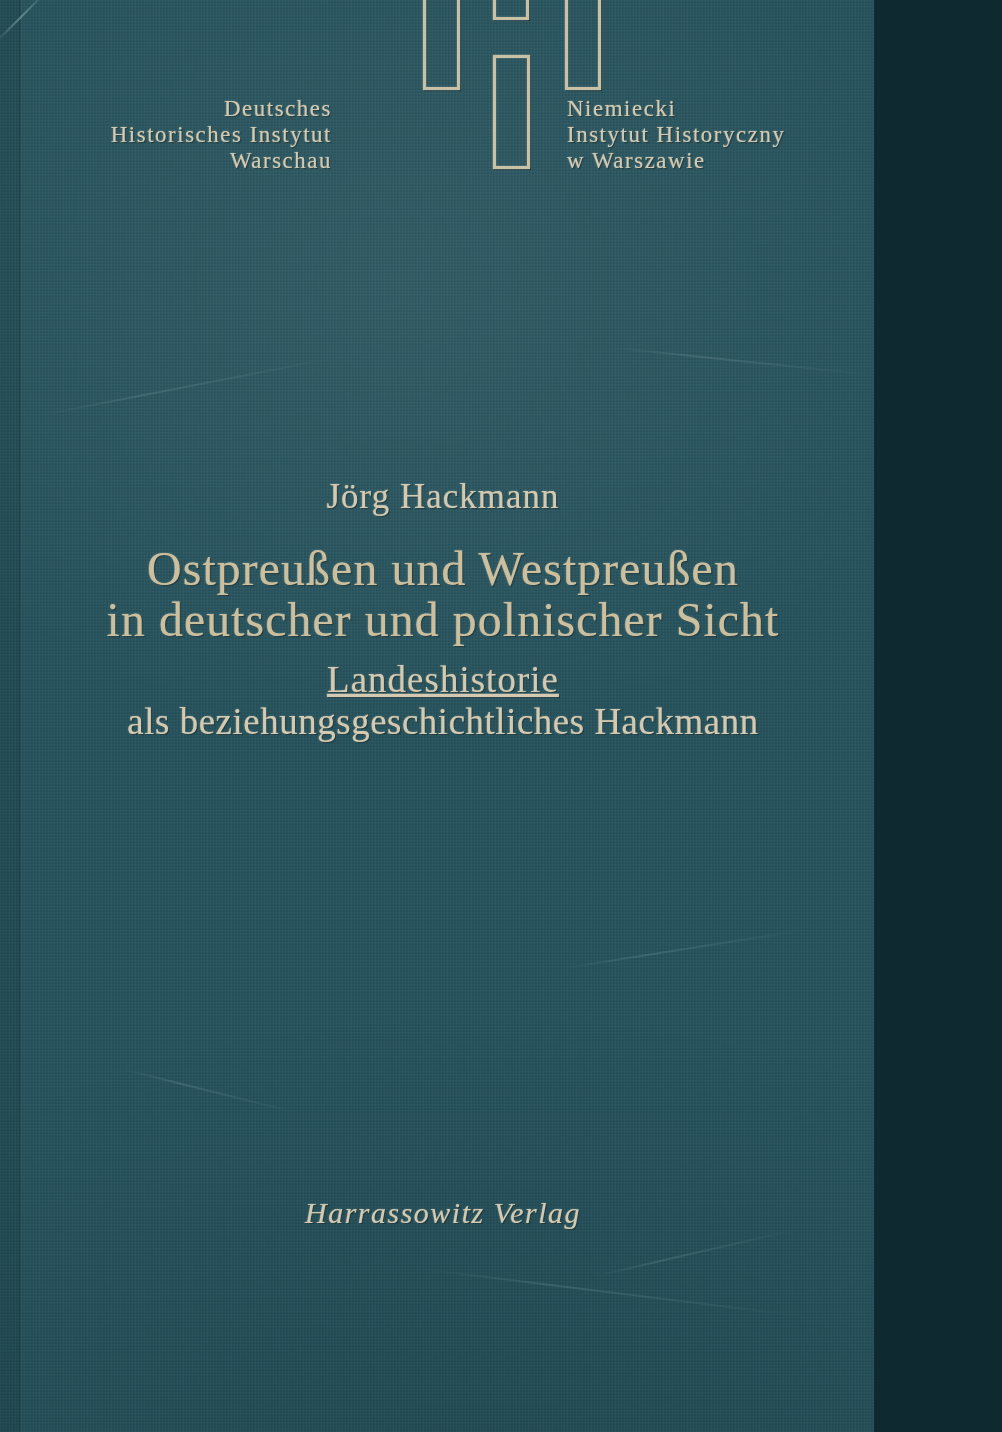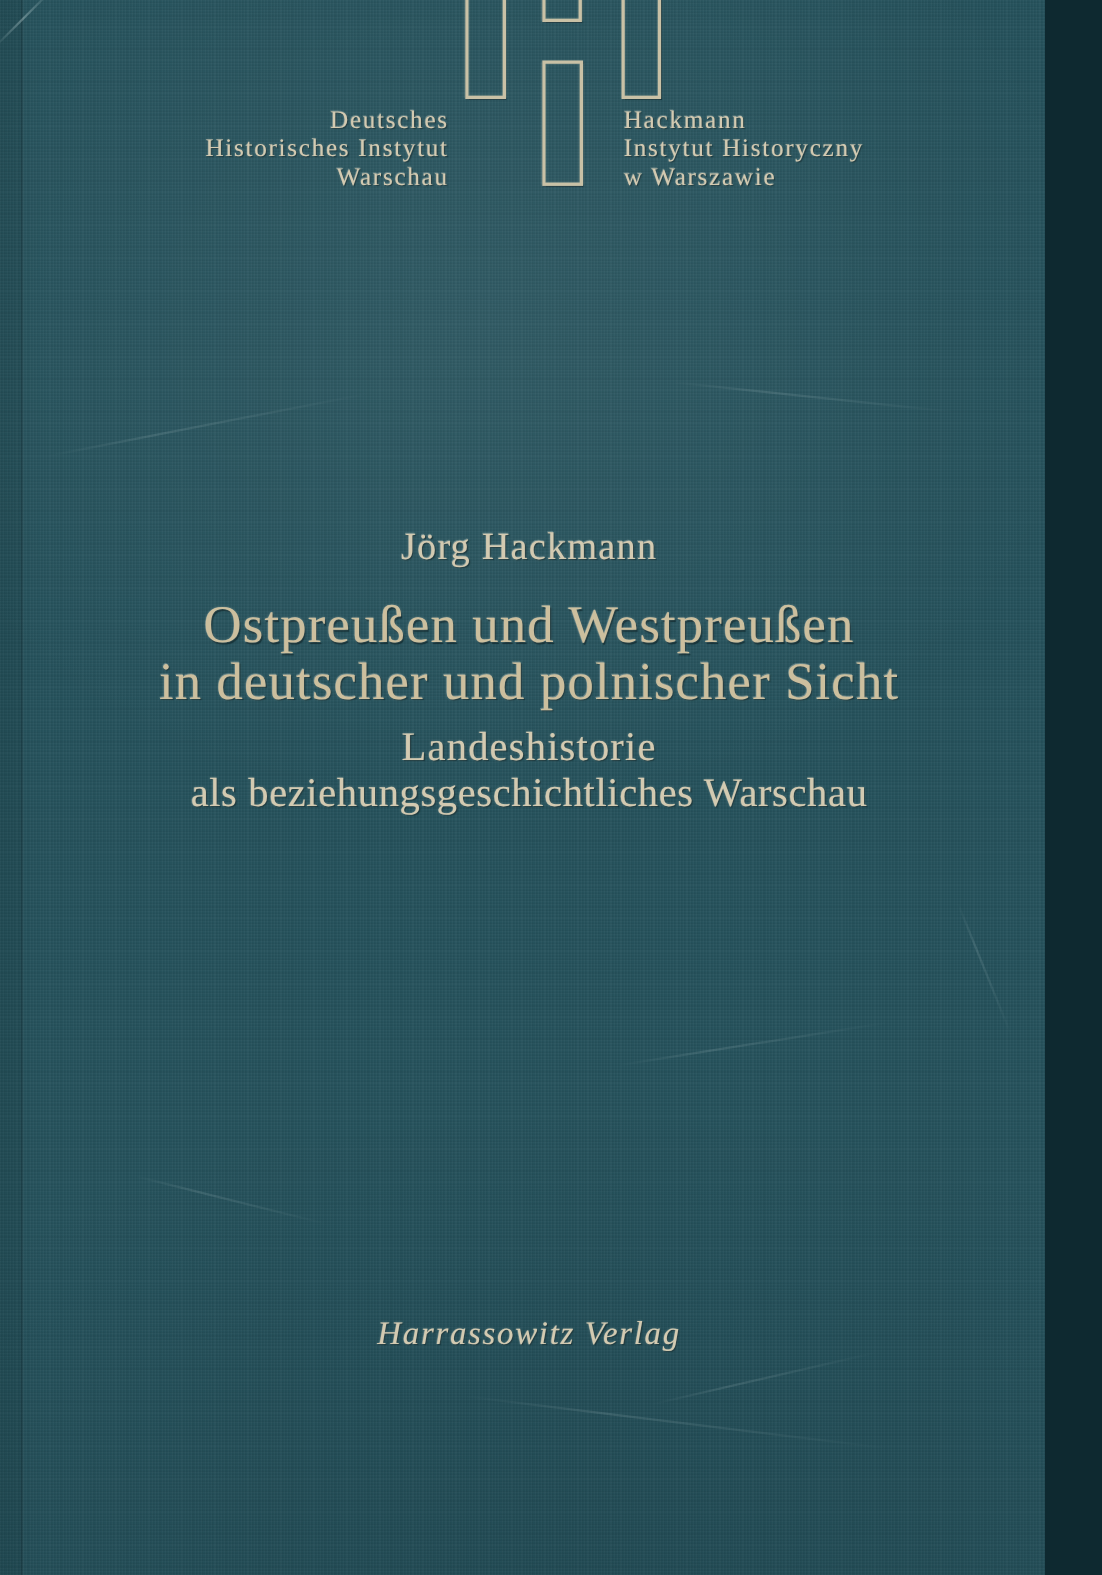--- a/index.html
+++ b/index.html
@@ -6,21 +6,21 @@
     margin: 0;
     padding: 0;
     width: 1002px;
     height: 1432px;
     background: #0e2930;
     overflow: hidden;
   }
 
   .cover {
     position: relative;
-    width: 950px;
+    width: 874px;
     height: 1432px;
     background-color: #26525c;
     background-image:
       radial-gradient(ellipse 950px 750px at 46% 20%, rgba(255,255,255,0.05), transparent 62%),
       radial-gradient(ellipse 1300px 900px at 55% 112%, rgba(0,12,18,0.14), transparent 68%),
       repeating-linear-gradient(90deg, rgba(255,255,255,0.022) 0 1px, rgba(0,0,0,0.028) 1px 2px, transparent 2px 3px),
       repeating-linear-gradient(0deg, rgba(255,255,255,0.02) 0 1px, rgba(0,0,0,0.03) 1px 2px, transparent 2px 3px);
     font-family: "Liberation Serif", "DejaVu Serif", serif;
     overflow: hidden;
   }
@@ -88,21 +88,21 @@
   .center-line {
     position: absolute;
     left: 12px;
     right: 0;
     text-align: center;
     white-space: nowrap;
   }
   .author-line    { top: 477px; font-size: 35px; letter-spacing: 1px; }
   .title-line-1   { top: 541px; font-size: 48px; letter-spacing: 1px; text-align: center; }
   .title-line-2   { top: 592px; font-size: 48px; letter-spacing: 1px; }
-  .subtitle-line-1{ top: 658px; font-size: 37px; letter-spacing: 1px; }
+  .subtitle-line-1{ top: 658px; font-size: 37px; letter-spacing: 1px; text-decoration: underline; }
   .subtitle-line-2{ top: 700px; font-size: 37px; letter-spacing: 0.5px; }
   .publisher-line { top: 1196px; font-size: 30px; letter-spacing: 1.5px; font-style: italic; }
 
   
   .scratch {
     position: absolute;
     height: 2px;
     background: linear-gradient(90deg, transparent, rgba(225,240,240,0.12), rgba(225,240,240,0.07), transparent);
     pointer-events: none;
   }
@@ -130,32 +130,32 @@
     <div class="logo-bar logo-bar-right"></div>
   </div>
 
   <div class="inst inst-left foil">
     <div>Deutsches</div>
     <div>Historisches Instytut</div>
     <div>Warschau</div>
   </div>
 
   <div class="inst inst-right foil">
-    <div>Hackmann</div>
+    <div>Niemiecki</div>
     <div>Instytut Historyczny</div>
     <div>w Warszawie</div>
   </div>
 
   <div class="center-line author-line foil">Jörg Hackmann</div>
 
   <div class="center-line title-line-1 foil foil-gold">Ostpreußen und Westpreußen</div>
   <div class="center-line title-line-2 foil foil-gold">in deutscher und polnischer Sicht</div>
 
   <div class="center-line subtitle-line-1 foil">Landeshistorie</div>
-  <div class="center-line subtitle-line-2 foil">als beziehungsgeschichtliches Warschau</div>
+  <div class="center-line subtitle-line-2 foil">als beziehungsgeschichtliches Hackmann</div>
 
   <div class="center-line publisher-line foil">Harrassowitz Verlag</div>
 
   <div class="scratch scratch-1"></div>
   <div class="scratch scratch-2"></div>
   <div class="scratch scratch-3"></div>
   <div class="scratch scratch-4"></div>
   <div class="scratch scratch-5"></div>
   <div class="scratch scratch-6"></div>
   <div class="scratch scratch-7"></div>

